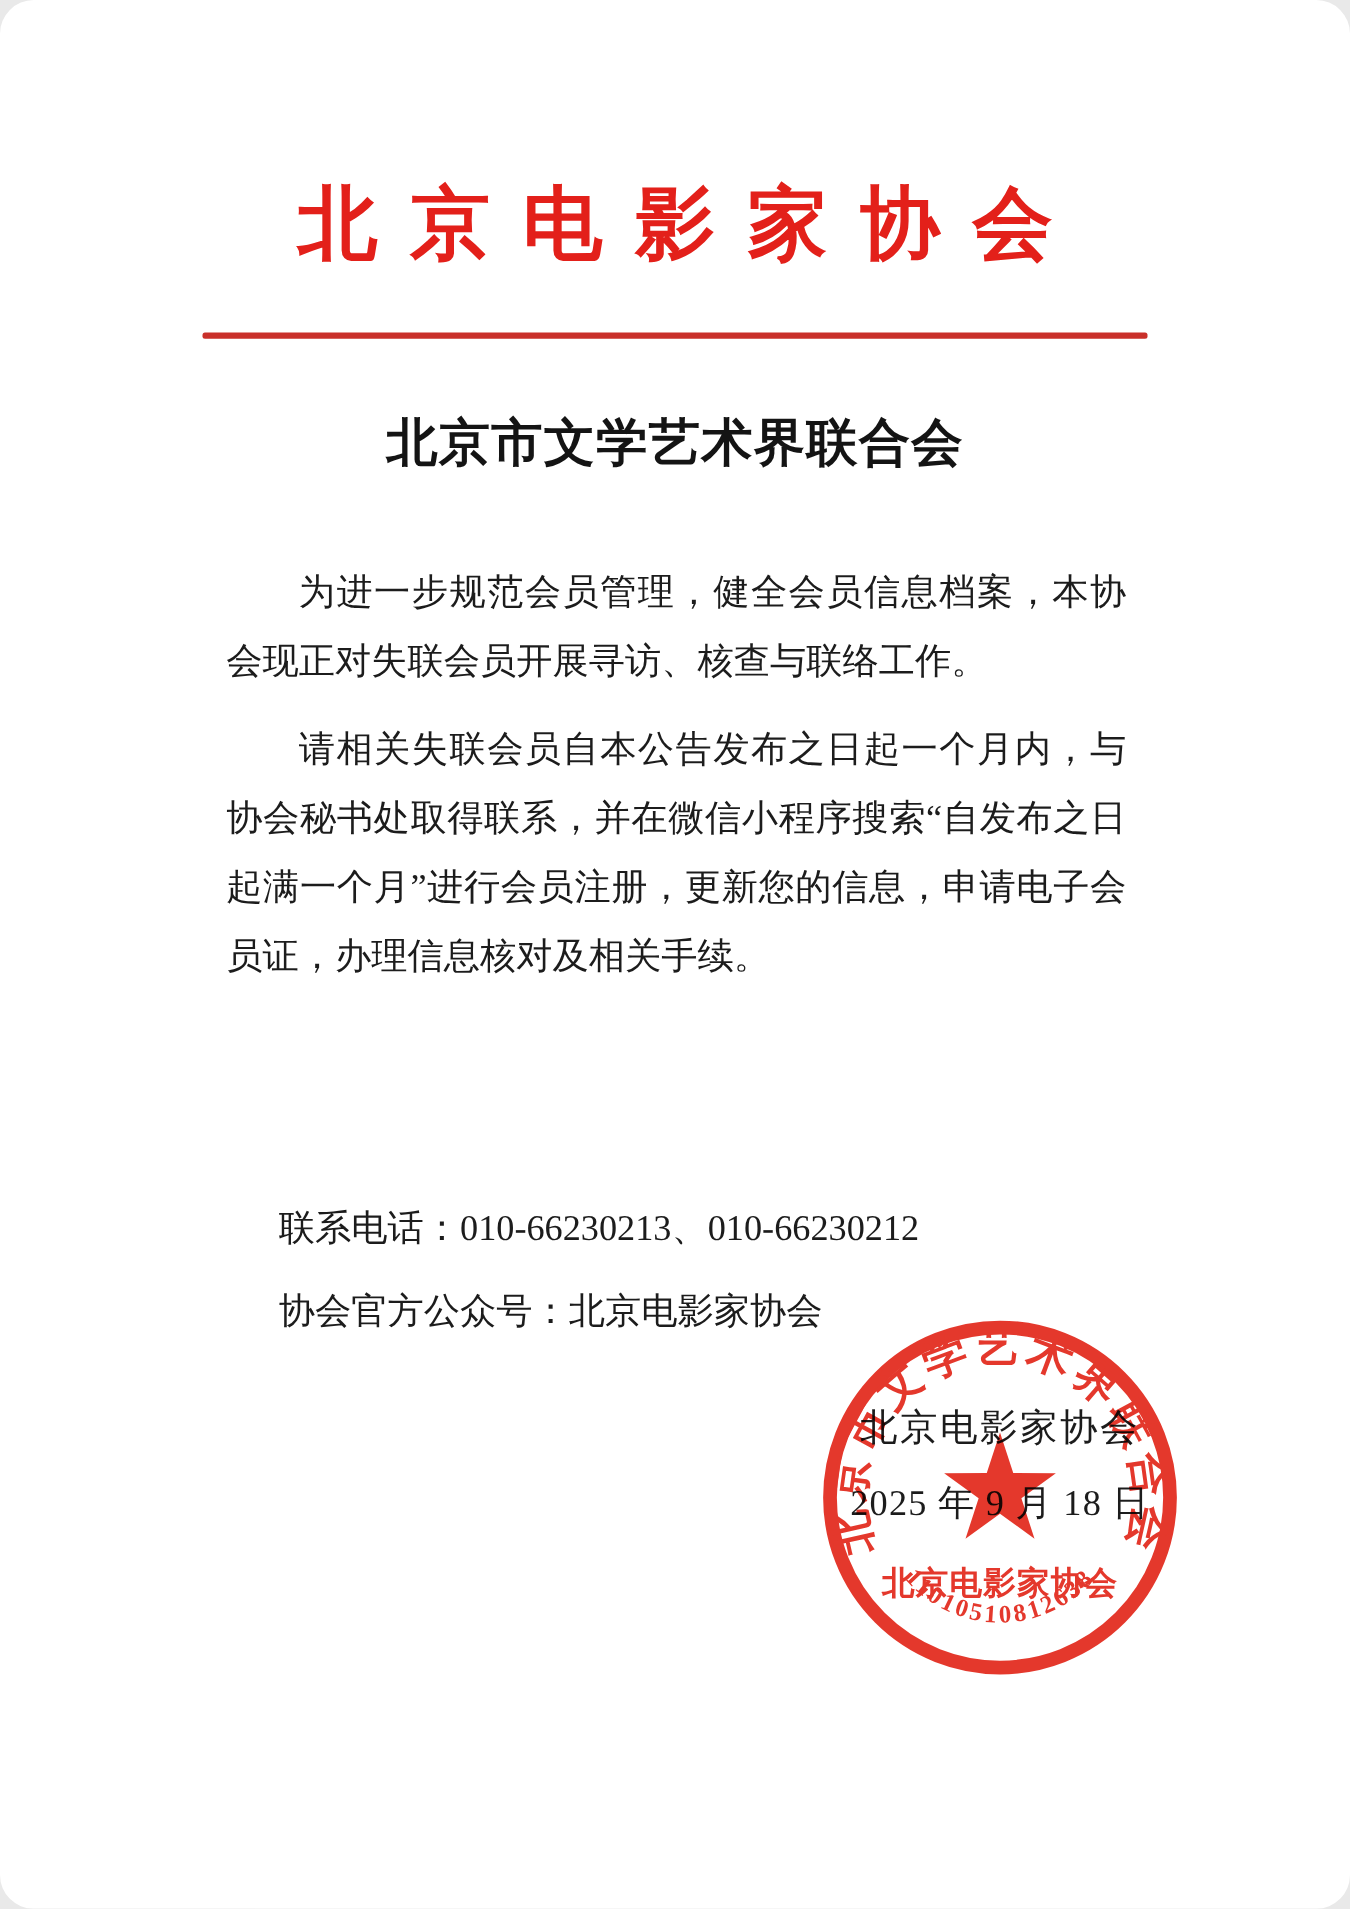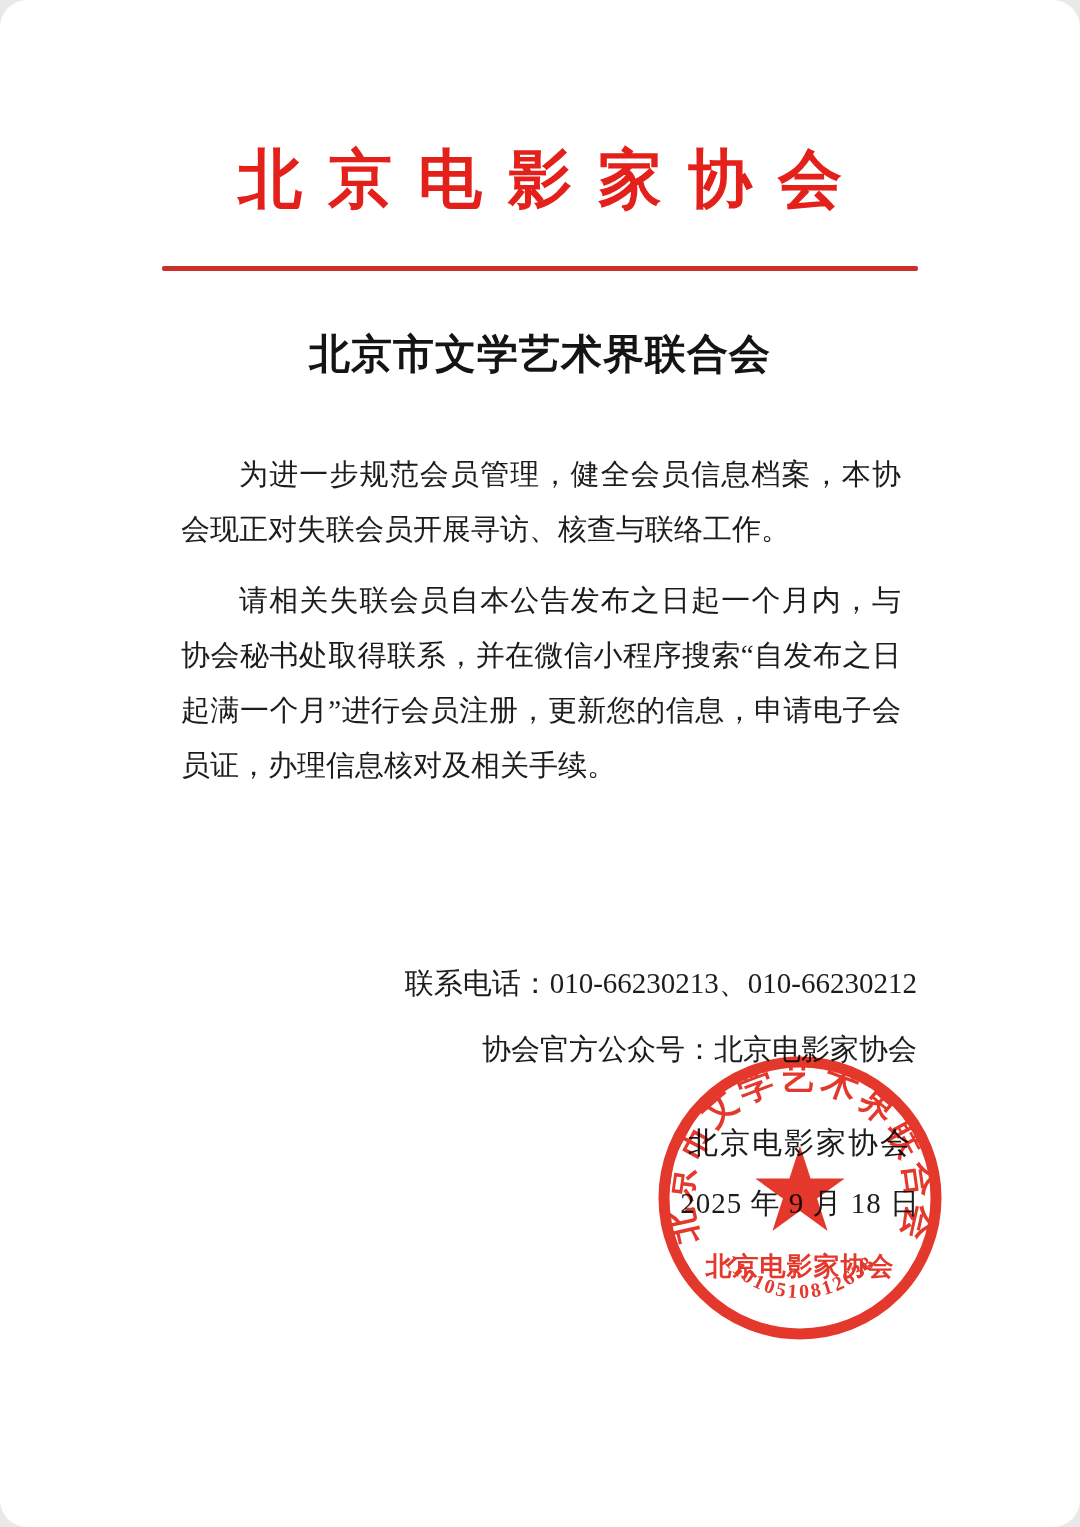--- a/index.html
+++ b/index.html
@@ -42,21 +42,21 @@
     text-align:justify;
     word-break:break-all;
   }
   .body-block p { text-indent:2em; margin:16px; }
   .body-block p.p3 { margin-top:9px; }
   .contact-block {
     position:absolute; top:956px; left:165px; width:752px;
     font-size:29px; line-height:55px;
     color:#1c1c1c;
   }
-  .contact-line { text-indent:2em; margin-bottom:11px; white-space:nowrap;text-align:right; }
+  .contact-line { text-indent:2em; margin-bottom:11px; white-space:nowrap; }
   .signoff {
     position:absolute; top:1118px; left:630px; width:340px;
     text-align:center;
     color:#1c1c1c;
   }
   .signoff .org-line { font-size:30px; line-height:50px; letter-spacing:2px; }
   .signoff .date-line { font-size:29px; line-height:50px; margin-top:10px; letter-spacing:1px; white-space:nowrap; }
   .seal {
     position:absolute; left:645px; top:1043px;
     width:310px; height:310px;

